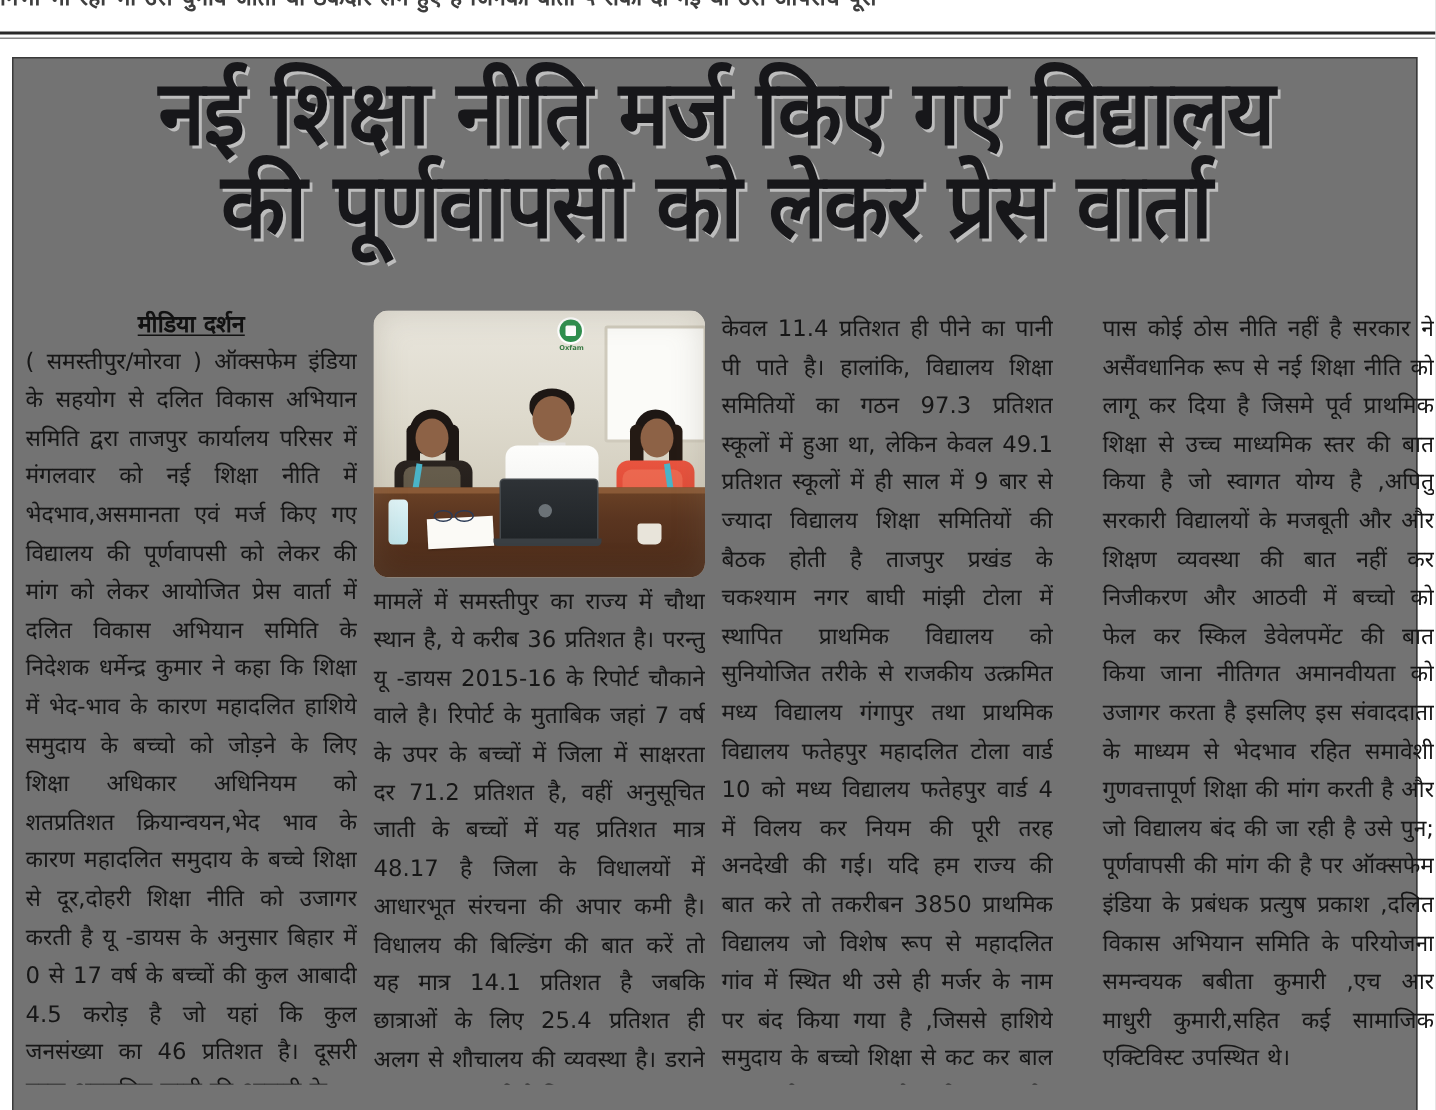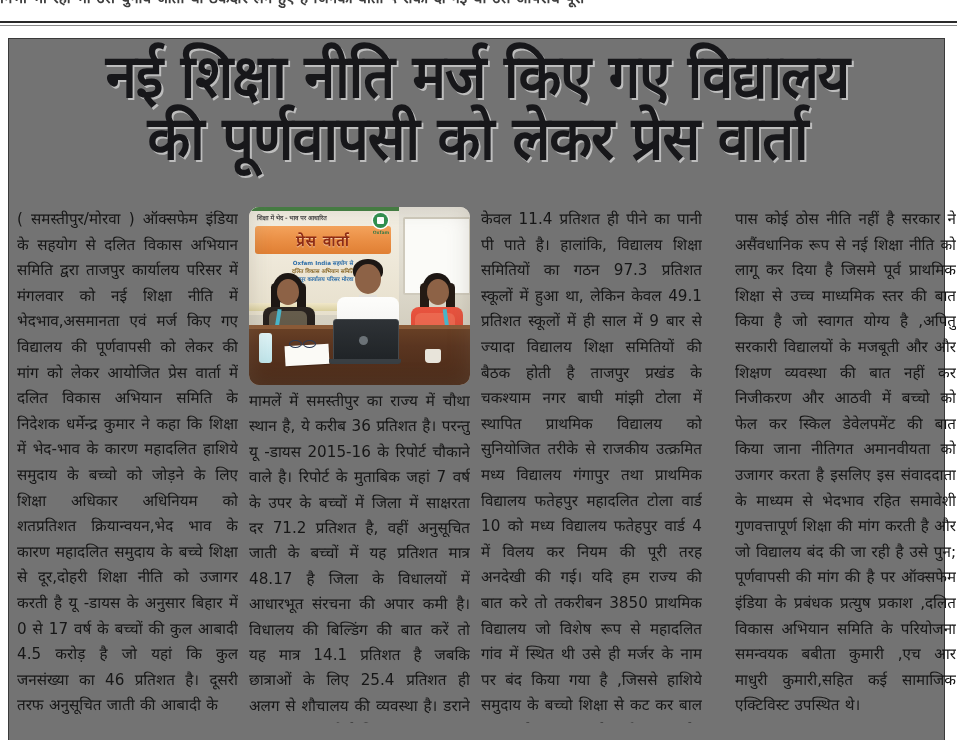--- a/index.html
+++ b/index.html
@@ -337,41 +337,30 @@
   <div class="frame">
 
     <div class="headline">
       <span class="hl-line">नई शिक्षा नीति मर्ज किए गए विद्यालय</span>
       <span class="hl-line">की पूर्णवापसी को लेकर प्रेस वार्ता</span>
     </div>
 
     <div class="columns">
 
       <div class="col col-1">
+        <div class="byline">मीडिया दर्शन</div>
         <p class="body-text">( समस्तीपुर/मोरवा    ) ऑक्सफेम इंडिया के सहयोग से दलित विकास अभियान समिति द्वरा ताजपुर कार्यालय परिसर में मंगलवार को नई शिक्षा नीति में भेदभाव,असमानता एवं मर्ज किए गए विद्यालय की पूर्णवापसी को लेकर की मांग को लेकर आयोजित प्रेस वार्ता में दलित विकास अभियान समिति के निदेशक धर्मेन्द्र कुमार ने कहा कि शिक्षा में भेद-भाव के कारण महादलित हाशिये समुदाय के बच्चो को जोड़ने के लिए शिक्षा अधिकार अधिनियम को शतप्रतिशत  क्रियान्वयन,भेद भाव के कारण महादलित समुदाय के बच्चे शिक्षा से दूर,दोहरी शिक्षा नीति को उजागर करती है यू -डायस के अनुसार बिहार में 0 से 17 वर्ष के बच्चों की कुल आबादी 4.5 करोड़ है जो यहां कि कुल जनसंख्या का 46 प्रतिशत है। दूसरी तरफ अनुसूचित जाती  की आबादी के</p>
       </div>
 
       <div class="col col-2">
 
         <div class="photo">
           <div class="photo-inner">
             <div class="ph-wall"></div>
 
-            <div class="ph-banner">
-              <div class="ph-banner-top"></div>
-              <div class="ph-banner-small">शिक्षा में भेद - भाव पर आधारित</div>
-              <div class="ph-banner-ribbon"></div>
-              <div class="ph-banner-title">प्रेस वार्ता</div>
-              <div class="ph-banner-sub">
-                <div class="b1">Oxfam India सहयोग से</div>
-                <div class="b2">दलित विकास अभियान समिति</div>
-                <div class="b3">तजपुर कार्यालय परिसर मोरवा</div>
-              </div>
-              <div class="ph-banner-base"></div>
-            </div>
 
             <div class="ph-logo"></div>
             <div class="ph-logo-cap">Oxfam</div>
 
             <div class="ph-board"></div>
 
             <div class="person w1">
               <div class="p-hair"></div>
               <div class="p-hairside-l"></div>
               <div class="p-hairside-r"></div>

